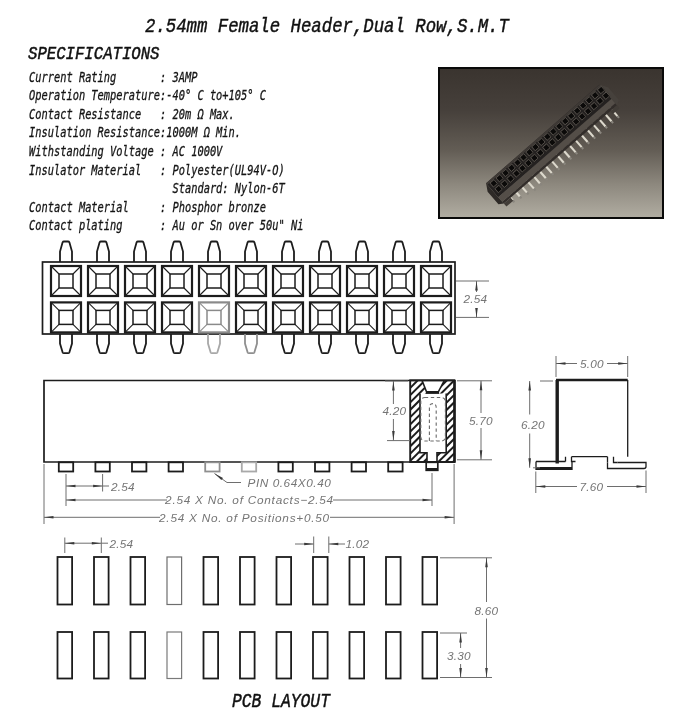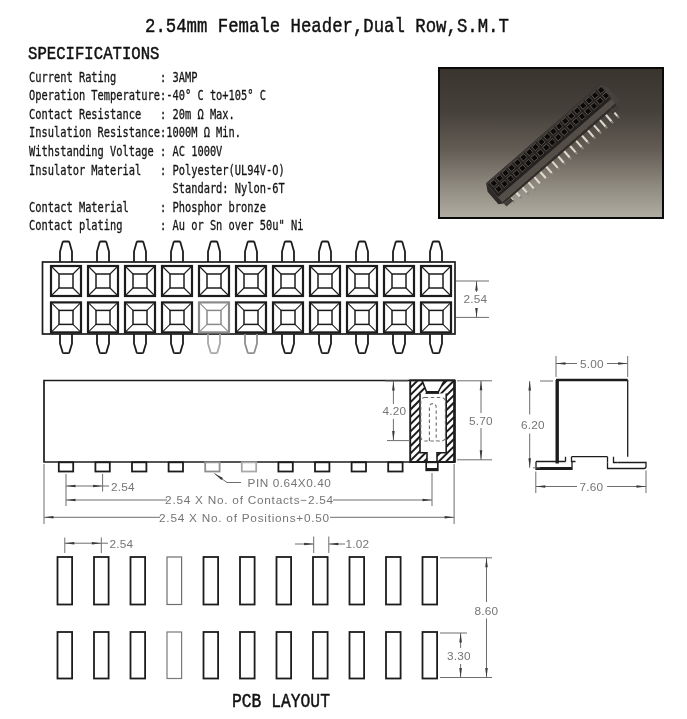--- a/index.html
+++ b/index.html
@@ -1,16 +1,16 @@
 <!DOCTYPE html>
 <html><head><meta charset="utf-8">
 <style>
 html,body{margin:0;padding:0;background:#fff;}
 #page{position:relative;width:687px;height:719px;background:#fff;overflow:hidden;
-  font-family:"Liberation Mono",monospace;}
+  font-family:"Liberation Mono",monospace;font-style:italic;}
 #title{position:absolute;left:144.5px;top:14.9px;font-size:21px;
   color:#111;white-space:pre;-webkit-text-stroke:0.45px #111;
   transform:scaleX(0.825);transform-origin:0 0;}
 #spech{position:absolute;left:28px;top:43.5px;font-size:18.4px;
   color:#111;-webkit-text-stroke:0.5px #111;transform:scaleX(0.851);transform-origin:0 0;}
 #specs{position:absolute;left:28.5px;top:67.6px;font-size:14px;
   line-height:18.6px;color:#141414;white-space:pre;margin:0;-webkit-text-stroke:0.3px #141414;
   transform:scaleX(0.74);transform-origin:0 0;}
 #pcbl{position:absolute;left:231.5px;top:689.6px;font-size:21px;
   color:#111;-webkit-text-stroke:0.5px #111;transform:scaleX(0.777);transform-origin:0 0;}

